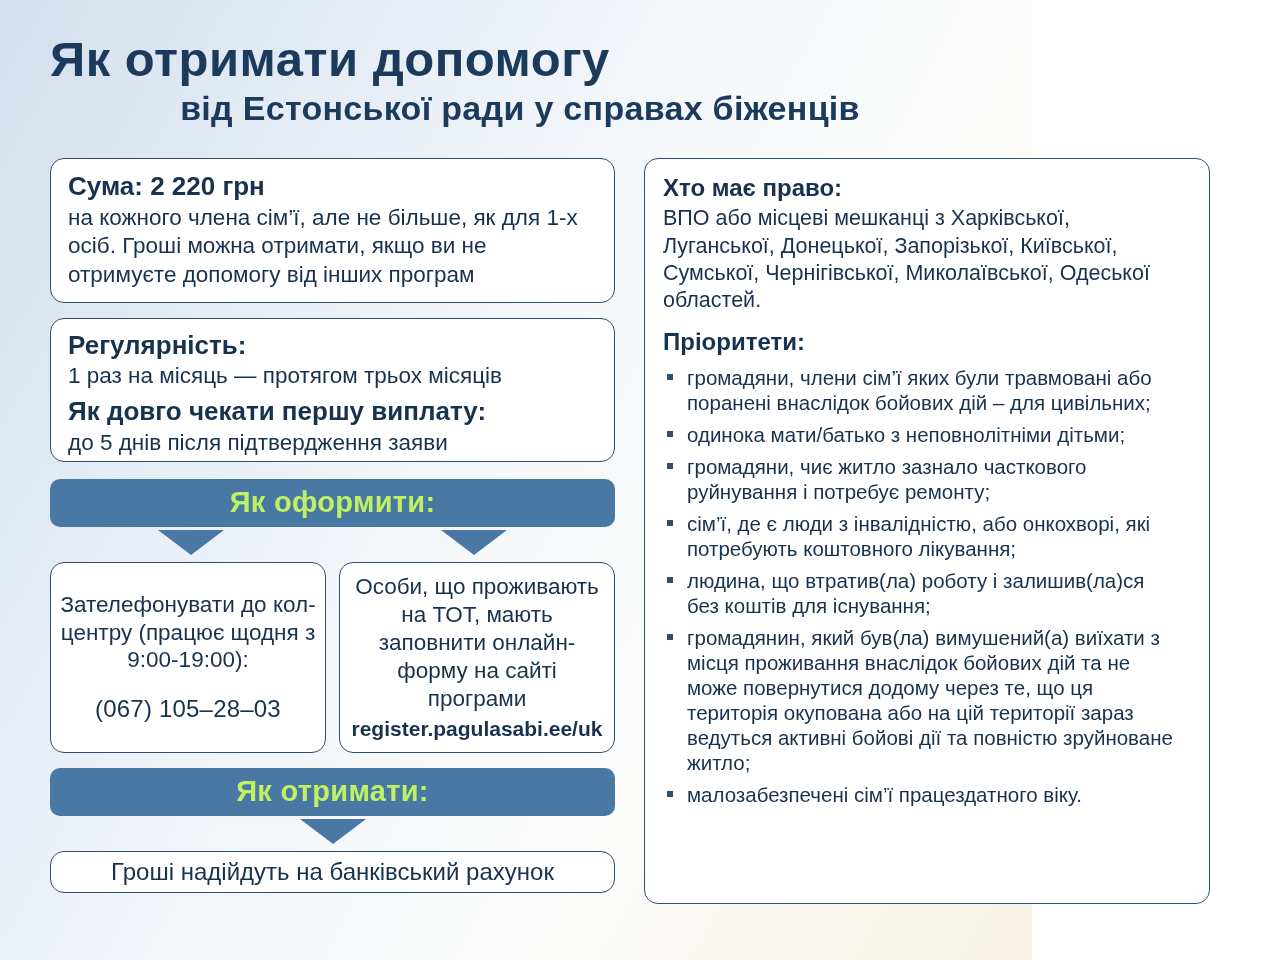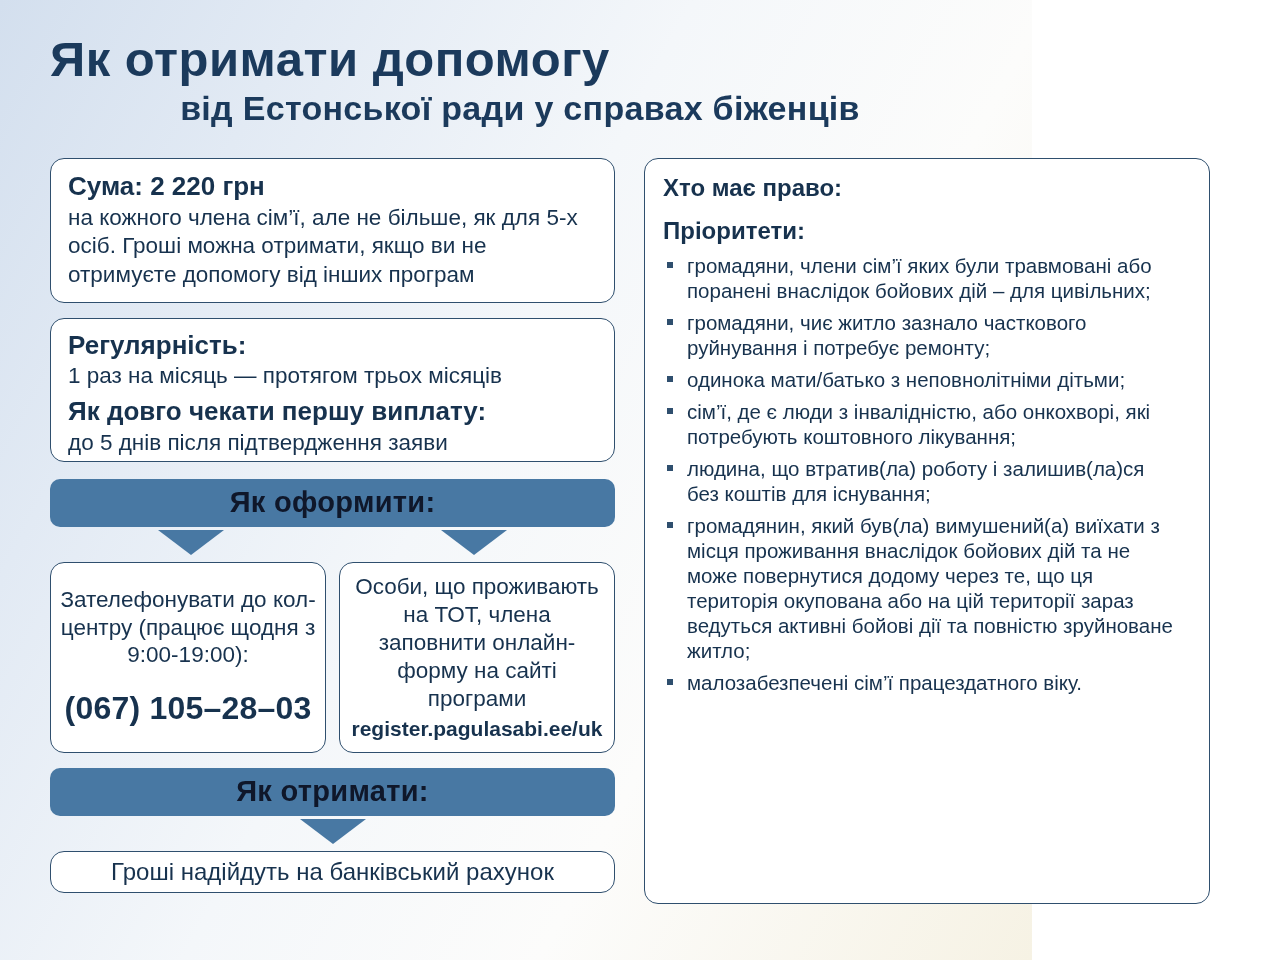--- a/index.html
+++ b/index.html
@@ -41,21 +41,21 @@
 
   .amount-card{ padding:11px 17px 13px 17px; margin-bottom:15px; }
   .regularity-card{ padding:10px 17px 4px 17px; margin-bottom:17px; }
   .regularity-card h3{ line-height:1.28; }
   .regularity-card .gap{ margin-top:5px; }
 
   
   .banner{
     background:#4878a3;
     border-radius:10px;
-    color:#0f172a;
+    color:#bef264;
     font-size:29px; font-weight:bold;
     text-align:center;
     padding:7px 0 8px 0;
     letter-spacing:.3px;
   }
   .arrows-row{ display:flex; margin:3px 0 5px 0; height:27px; }
   .arrows-row.single{ justify-content:center; }
   .arrow-wrap{ flex:1; display:flex; justify-content:center; }
   .arrows-row.single .arrow-wrap{ flex:0 0 auto; }
   .arrow{
@@ -66,21 +66,21 @@
   }
 
   
   .two-boxes{ display:flex; gap:13px; }
   .option-card{
     flex:1; min-height:186px;
     display:flex; flex-direction:column; justify-content:center;
     text-align:center; padding:10px 8px;
   }
   .option-card p{ font-size:22.5px; line-height:1.24; }
-  .option-card .phone{ font-size:32px; font-weight:bold; margin-top:20px; letter-spacing:.2px; }
+  .option-card .phone{ font-size:24px; font-weight:normal; margin-top:20px; letter-spacing:.2px; }
   .option-card .url{ font-size:21px; font-weight:bold; margin-top:3px; }
 
   .receive-banner{ margin-top:15px; }
   .result-card{
     text-align:center; padding:5px 10px; margin-top:1px;
   }
   .result-card p{ font-size:24px; }
 
   
   .info-card{ padding:13px 34px 16px 18px; min-height:746px; }
@@ -111,21 +111,21 @@
     <div class="title">Як отримати допомогу</div>
     <div class="subtitle">від Естонської ради у справах біженців</div>
   </header>
 
   <div class="columns">
 
     <div class="col-left">
 
       <section class="card amount-card">
         <h3>Сума: 2 220 грн</h3>
-        <p>на кожного члена сім’ї, але не більше, як для 5-х осіб. Гроші можна отримати, якщо ви не отримуєте допомогу від інших програм</p>
+        <p>на кожного члена сім’ї, але не більше, як для 1-х осіб. Гроші можна отримати, якщо ви не отримуєте допомогу від інших програм</p>
       </section>
 
       <section class="card regularity-card">
         <h3>Регулярність:</h3>
         <p>1 раз на місяць — протягом трьох місяців</p>
         <h3 class="gap">Як довго чекати першу виплату:</h3>
         <p>до 5 днів після підтвердження заяви</p>
       </section>
 
       <div class="banner">Як оформити:</div>
@@ -138,21 +138,21 @@
             <span class="arrow"></span>
           </span>
       </div>
 
       <div class="two-boxes">
         <section class="card option-card">
           <p>Зателефонувати до кол-центру (працює щодня з 9:00-19:00):</p>
           <p class="phone">(067) 105–28–03</p>
         </section>
         <section class="card option-card">
-          <p>Особи, що проживають на ТОТ, члена заповнити онлайн-форму на сайті програми</p>
+          <p>Особи, що проживають на ТОТ, мають заповнити онлайн-форму на сайті програми</p>
           <p class="url">register.pagulasabi.ee/uk</p>
         </section>
       </div>
 
       <div class="banner receive-banner">Як отримати:</div>
 
       <div class="arrows-row single">
         <span class="arrow-wrap">
             <span class="arrow"></span>
           </span>
@@ -160,26 +160,27 @@
 
       <section class="card result-card">
         <p>Гроші надійдуть на банківський рахунок</p>
       </section>
 
     </div>
 
     <div class="col-right">
       <section class="card info-card">
         <h3>Хто має право:</h3>
+        <p class="elig-body">ВПО або місцеві мешканці з Харківської, Луганської, Донецької, Запорізької, Київської, Сумської, Чернігівської, Миколаївської, Одеської областей.</p>
 
         <h3 class="prio-heading">Пріоритети:</h3>
         <ul class="prio-list">
           <li>громадяни, члени сім’ї яких були травмовані або поранені внаслідок бойових дій – для цивільних;</li>
+          <li>одинока мати/батько з неповнолітніми дітьми;</li>
           <li>громадяни, чиє житло зазнало часткового руйнування і потребує ремонту;</li>
-          <li>одинока мати/батько з неповнолітніми дітьми;</li>
           <li>сім’ї, де є люди з інвалідністю, або онкохворі, які потребують коштовного лікування;</li>
           <li>людина, що втратив(ла) роботу і залишив(ла)ся без коштів для існування;</li>
           <li>громадянин, який був(ла) вимушений(а) виїхати з місця проживання внаслідок бойових дій та не може повернутися додому через те, що ця територія окупована або на цій території зараз ведуться активні бойові дії та повністю зруйноване житло;</li>
           <li>малозабезпечені сім’ї працездатного віку.</li>
         </ul>
       </section>
     </div>
 
   </div>
 </div>

